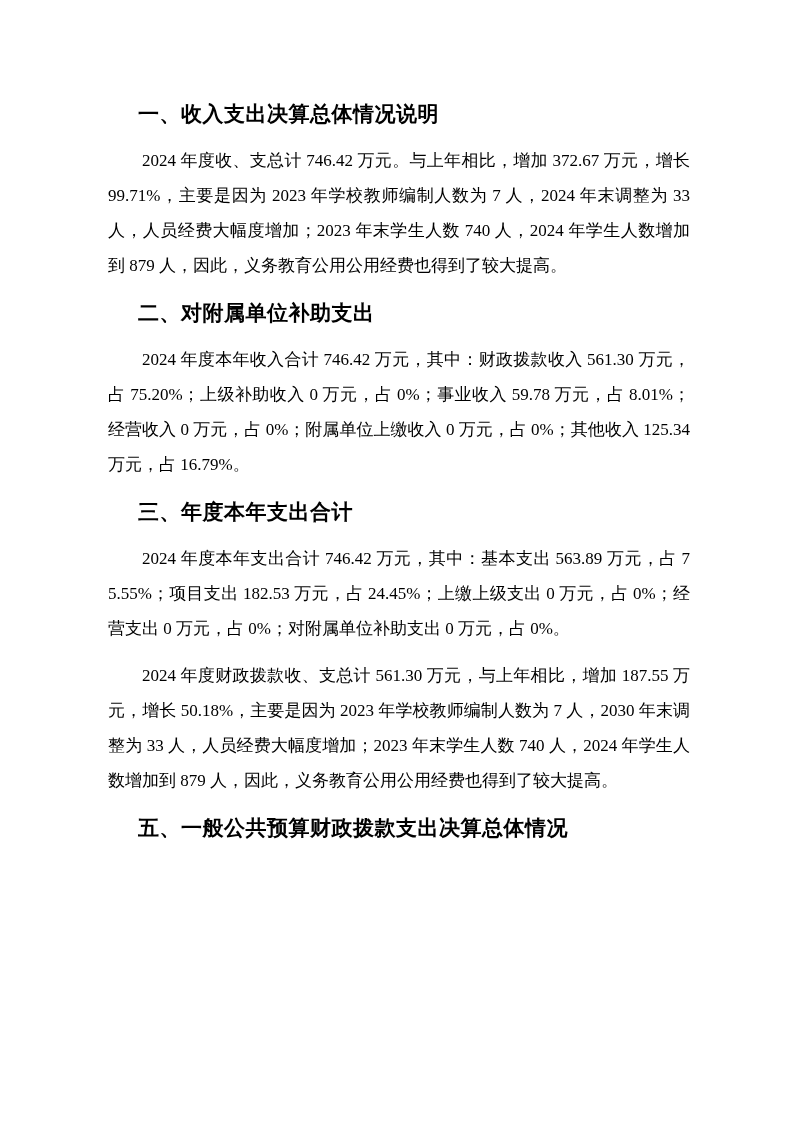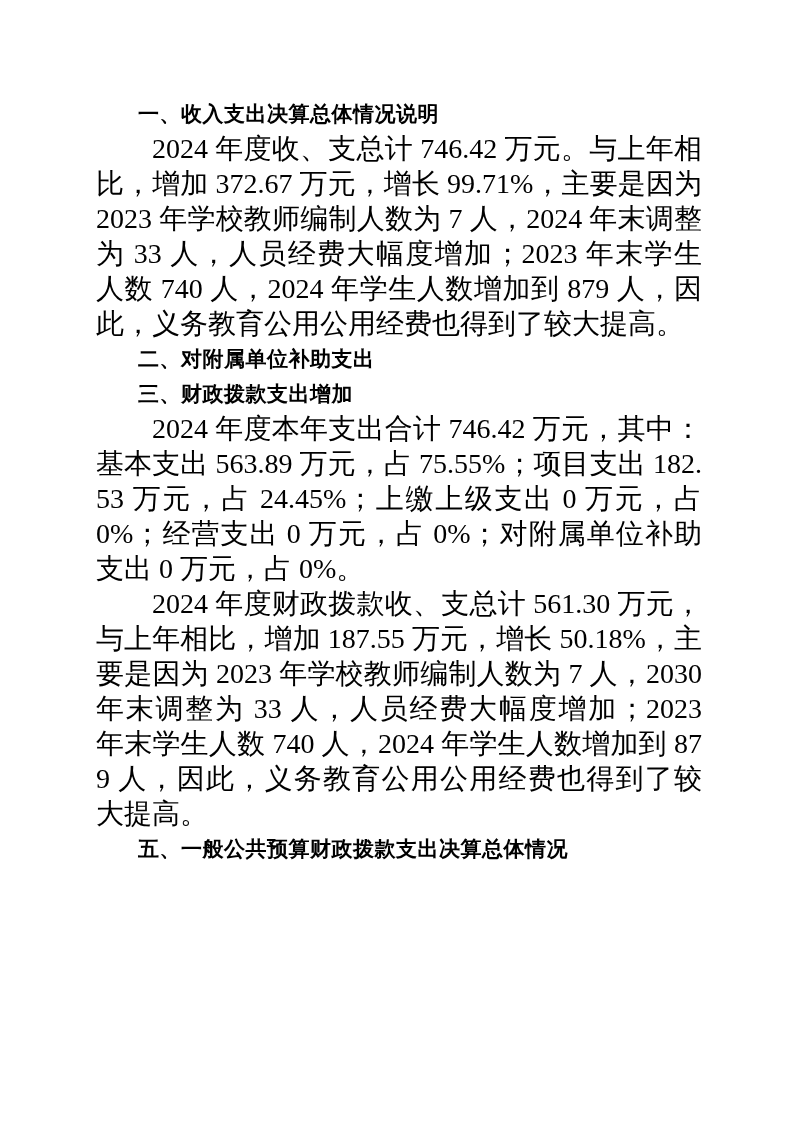--- a/index.html
+++ b/index.html
@@ -25,23 +25,23 @@
     font-weight: bold;
     font-size: 21px;
     line-height: 35px;
     margin: 0;
     text-indent: 2em;
     white-space: nowrap;
     letter-spacing: 0.5px;
   }
   .doc-paragraph {
     font-family: "Liberation Serif", "DejaVu Serif", serif;
-    font-size: 28px;
+    font-size: 17px;
     line-height: 35px;
-    margin: 0;
+    margin: 12px;
     text-indent: 2em;
     text-align: justify;
     word-break: break-all;
   }
   section {
     margin: 0;
     padding: 0;
   }
 </style>
 </head>
@@ -49,24 +49,25 @@
 
 <div class="page">
 
   <section>
     <h2 class="doc-heading">一、收入支出决算总体情况说明</h2>
     <p class="doc-paragraph">2024 年度收、支总计 746.42 万元。与上年相比，增加 372.67 万元，增长 99.71%，主要是因为 2023 年学校教师编制人数为 7 人，2024 年末调整为 33 人，人员经费大幅度增加；2023 年末学生人数 740 人，2024 年学生人数增加到 879 人，因此，义务教育公用公用经费也得到了较大提高。</p>
   </section>
 
   <section>
     <h2 class="doc-heading">二、对附属单位补助支出</h2>
+    <p class="doc-paragraph">2024 年度本年收入合计 746.42 万元，其中：财政拨款收入 561.30 万元，占 75.20%；上级补助收入 0 万元，占 0%；事业收入 59.78 万元，占 8.01%；经营收入 0 万元，占 0%；附属单位上缴收入 0 万元，占 0%；其他收入 125.34 万元，占 16.79%。</p>
   </section>
 
   <section>
-    <h2 class="doc-heading">三、财政拨款支出增加</h2>
+    <h2 class="doc-heading">三、年度本年支出合计</h2>
     <p class="doc-paragraph">2024 年度本年支出合计 746.42 万元，其中：基本支出 563.89 万元，占 75.55%；项目支出 182.53 万元，占 24.45%；上缴上级支出 0 万元，占 0%；经营支出 0 万元，占 0%；对附属单位补助支出 0 万元，占 0%。</p>
   </section>
 
   <section>
     <p class="doc-paragraph">2024 年度财政拨款收、支总计 561.30 万元，与上年相比，增加 187.55 万元，增长 50.18%，主要是因为 2023 年学校教师编制人数为 7 人，2030 年末调整为 33 人，人员经费大幅度增加；2023 年末学生人数 740 人，2024 年学生人数增加到 879 人，因此，义务教育公用公用经费也得到了较大提高。</p>
   </section>
 
   <section>
     <h2 class="doc-heading">五、一般公共预算财政拨款支出决算总体情况</h2>
   </section>

